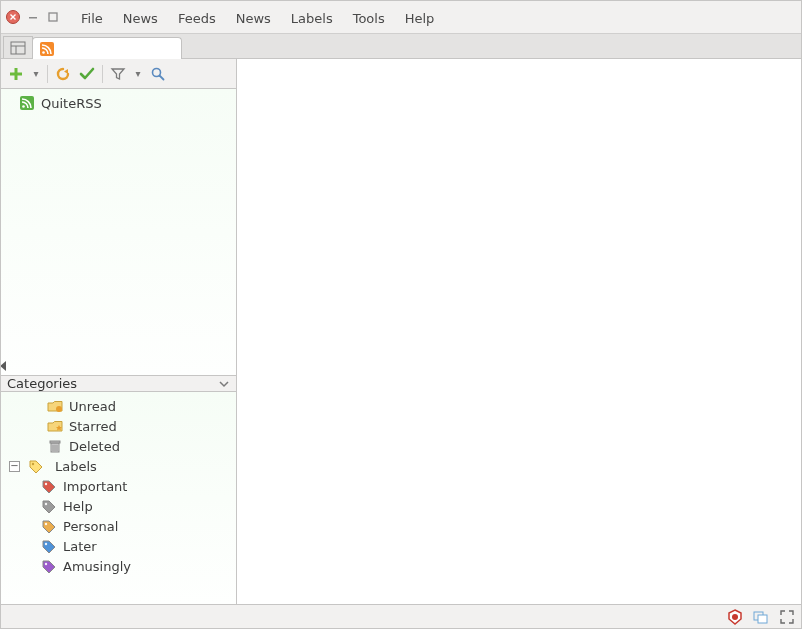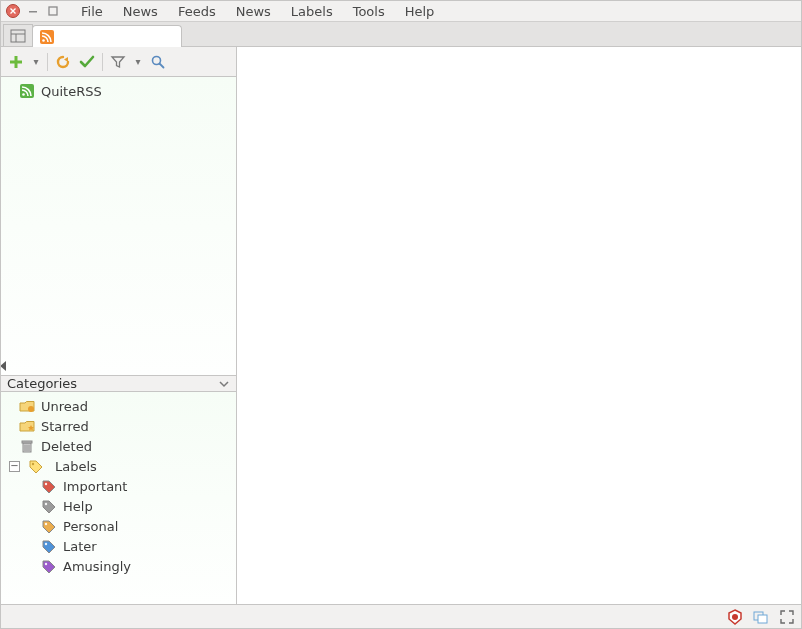--- a/index.html
+++ b/index.html
@@ -11,25 +11,24 @@
     font-size: 13px;
     color: #3c3c3c;
     background: #f2f1f0;
     border: 1px solid #c6c5c4;
     position: relative;
     display: flex;
     flex-direction: column;
   }
   
   .menubar {
-    height: 20px;
-    display: flex;
-    align-items: center;
+    height: 32px;
+    display: flex;
     background: #f2f1f0;
-    padding: 0 4px;
+    padding: 8px 4px;
     gap: 4px;
   }
   .win-btn { width:16px; height:16px; display:flex; align-items:center; justify-content:center; }
   .menubar .spacer1 { width: 4px; }
   .menu-item {
     padding: 2px 8px;
     color: #4a4a4a;
     cursor: default;
   }
   
@@ -116,21 +115,21 @@
     border-bottom: 1px solid #c6c5c4;
     display:flex; align-items:center; justify-content:space-between;
     padding: 0 6px;
     color:#333;
   }
   .cats-list {
     flex-shrink:0;
     background: linear-gradient(#f6fdf6, #fefffe);
     padding: 4px 0 28px 0;
   }
-  .cat-row { padding-left: 18px; }
+  .cat-row { padding-left: 18px; margin-left: 28px; }
   .label-row { padding-left: 40px; }
   .labels-row { padding-left: 8px; display:flex; align-items:center; height:20px; gap:2px; }
   .expander {
     width:11px;height:11px;border:1px solid #9a9a9a;background:#fff;display:flex;align-items:center;justify-content:center;font-size:10px;line-height:1;color:#555;
   }
   
   .statusbar {
     height: 24px;
     border-top: 1px solid #c6c5c4;
     background:#f2f1f0;

